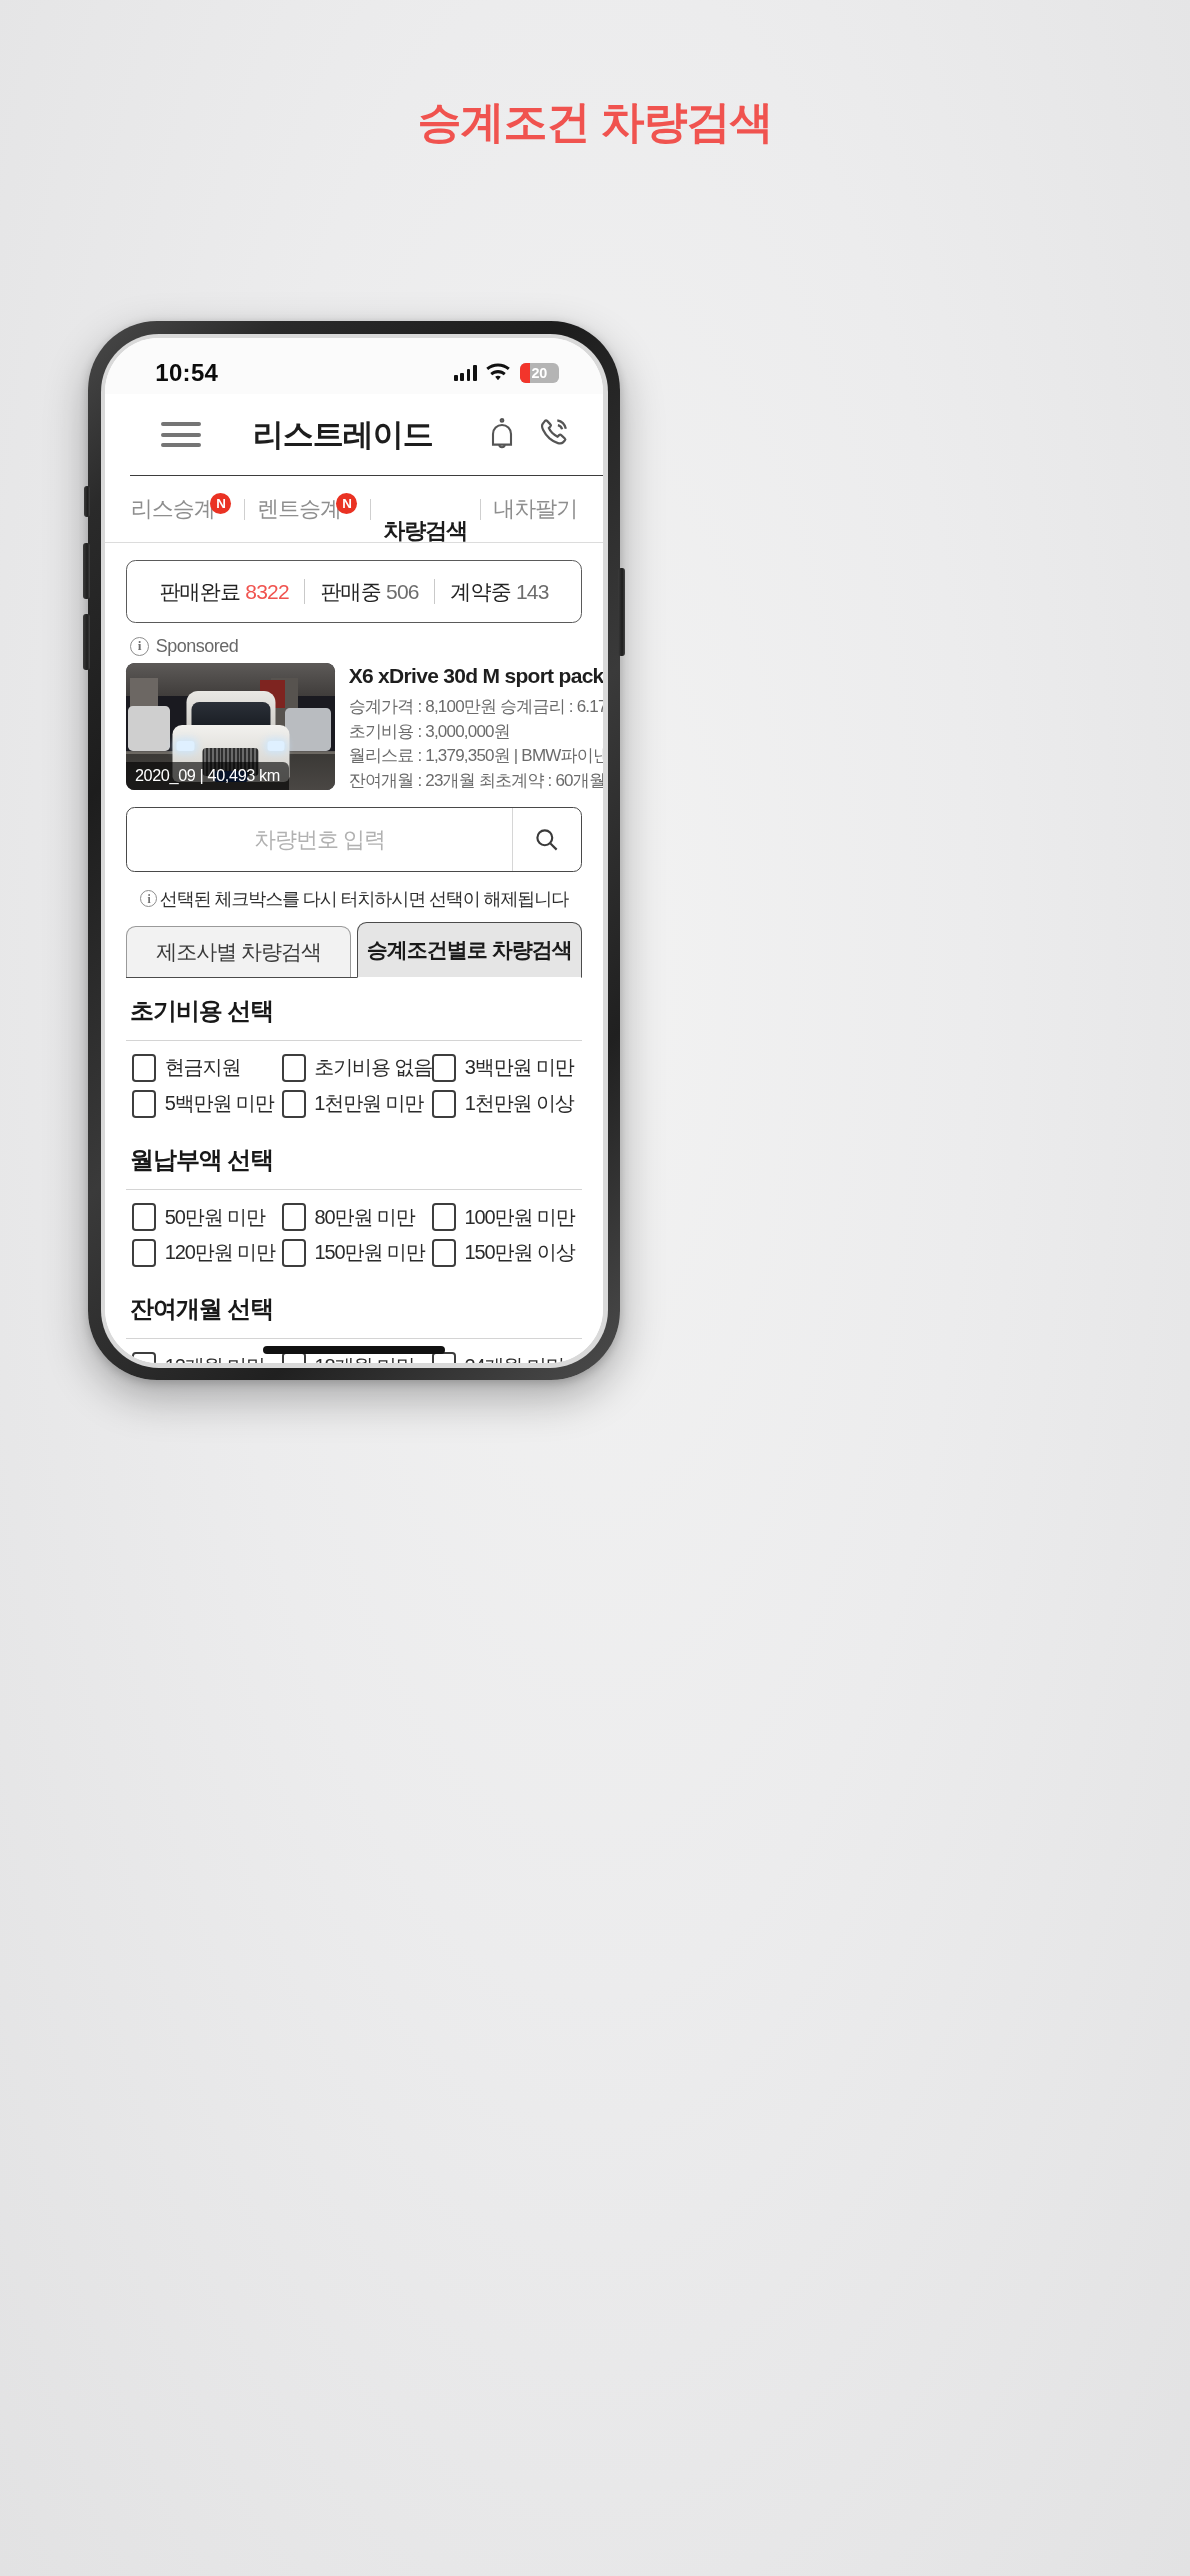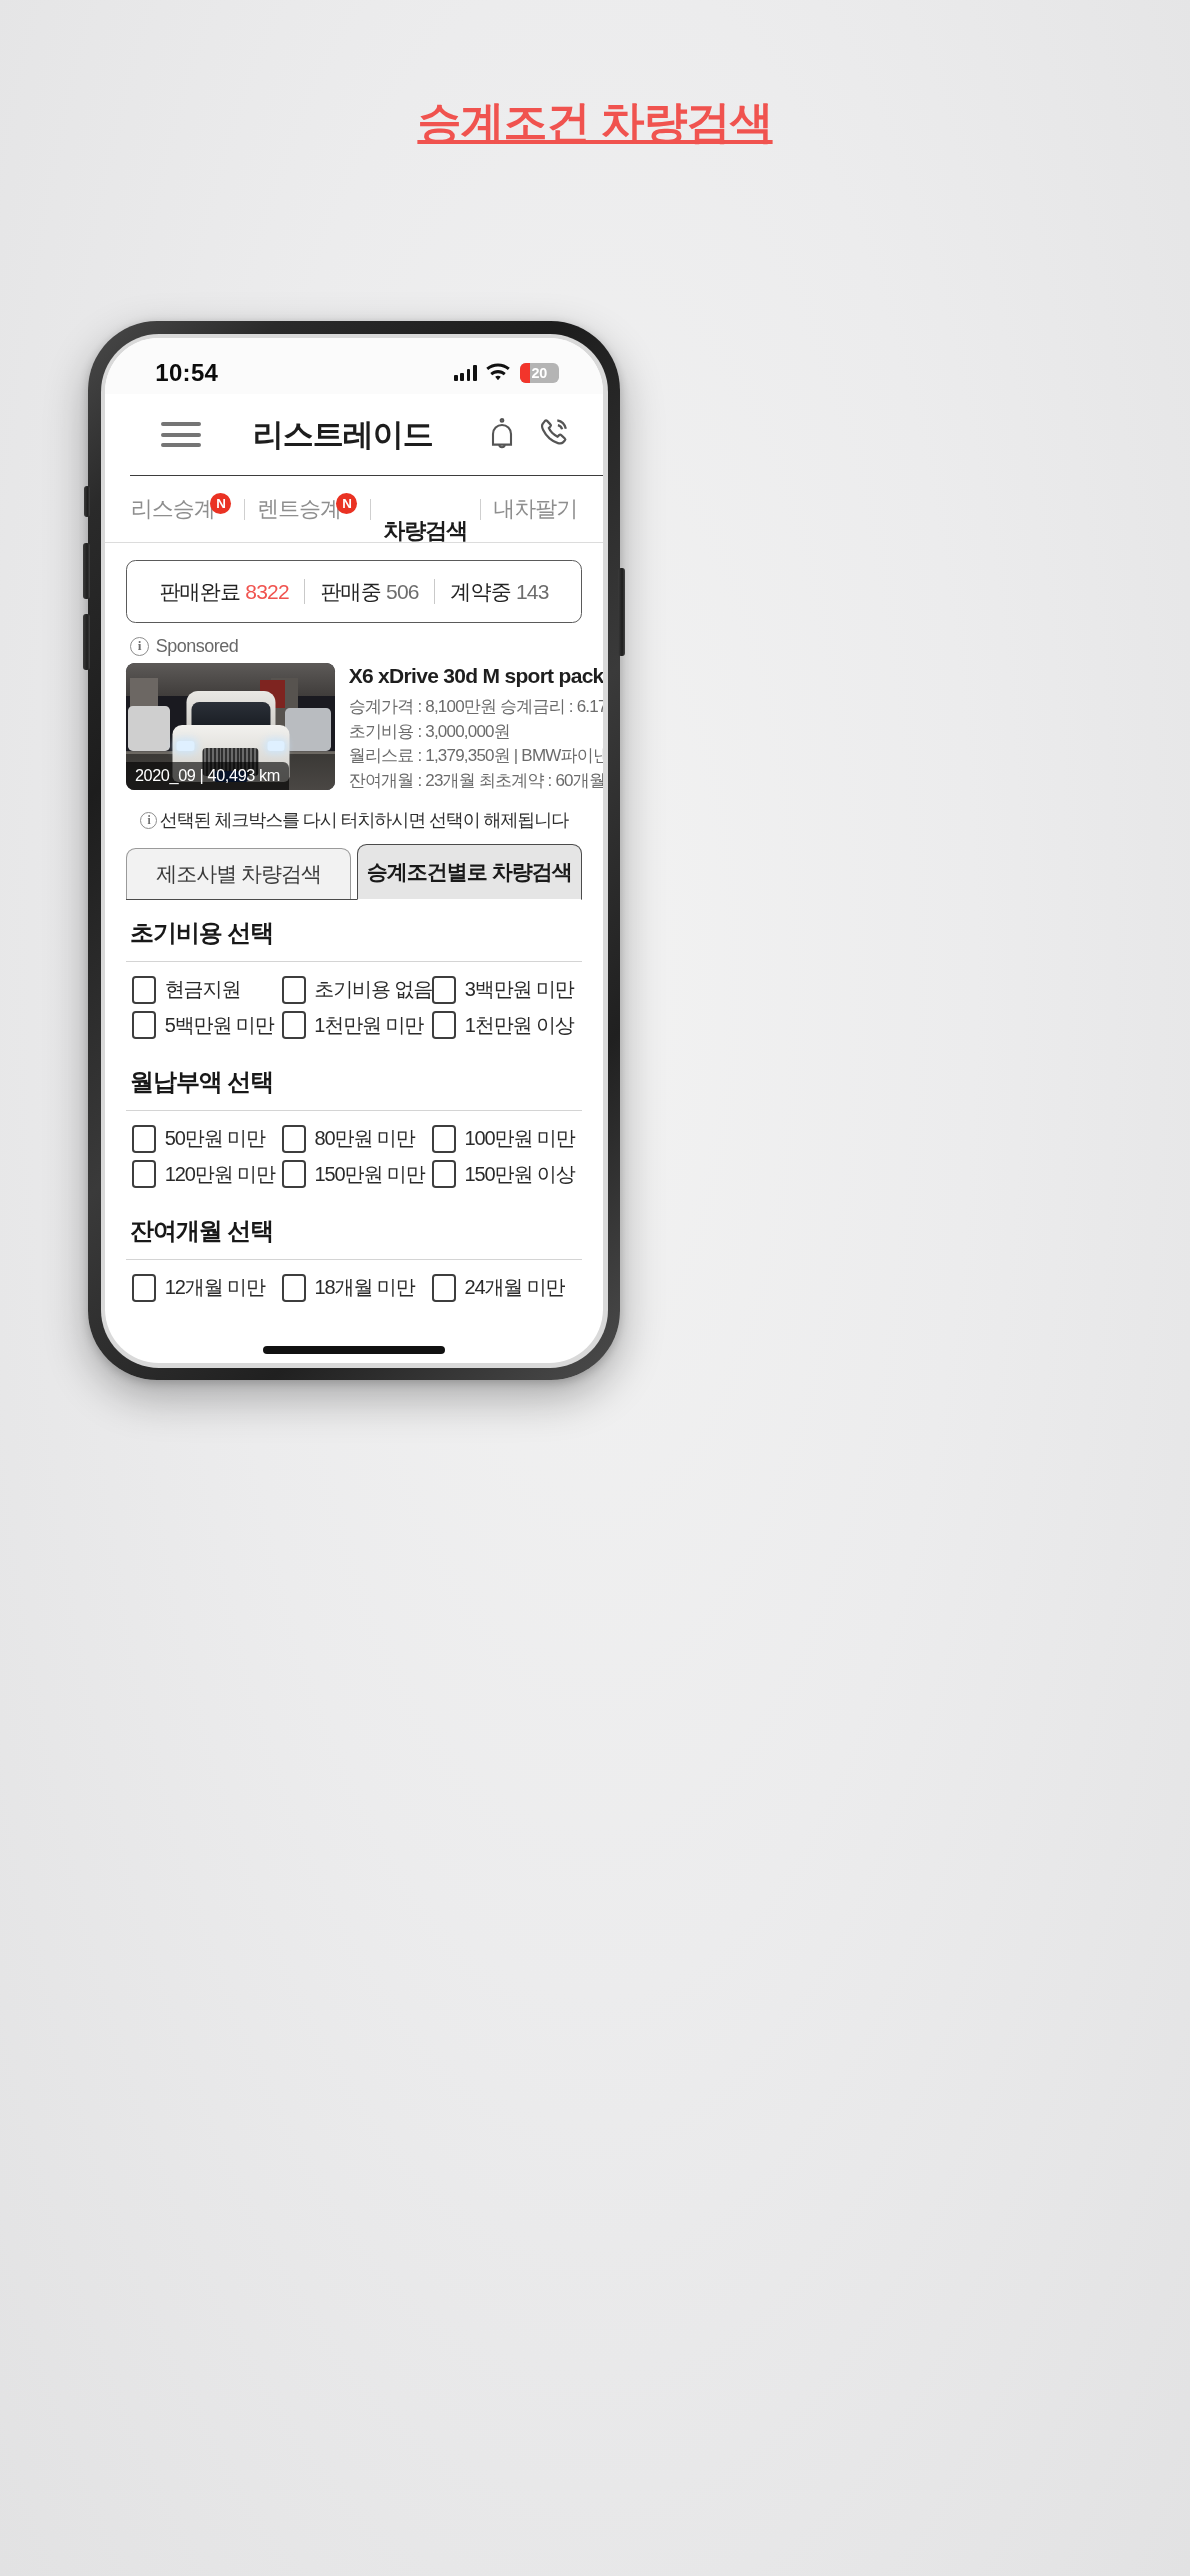--- a/index.html
+++ b/index.html
@@ -18,21 +18,20 @@
     position: absolute; top: 0; left: 0; right: 0;
     text-align: center;
     padding-top: 96px;
   }
   .promo-title {
     font-size: 44px;
     font-weight: 700;
     color: #f0534f;
     letter-spacing: -1px;
     line-height: 1.2;
-    text-decoration: underline;
   }
   .promo-sub {
     margin-top: 63px;
     font-size: 33px;
     font-weight: 700;
     color: #1c1c1c;
     letter-spacing: -1.1px;
     line-height: 1.55;
   }
   .promo-sub .hl { color: #f0534f; }
@@ -481,20 +480,29 @@
           </div>
           <div class="ad-info">
             <div class="ad-title">X6 xDrive 30d M sport package</div>
             <div class="ad-line">승계가격 : 8,100만원 승계금리 : 6.17%</div>
             <div class="ad-line">초기비용 : 3,000,000원</div>
             <div class="ad-line">월리스료 : 1,379,350원 | BMW파이낸스</div>
             <div class="ad-line">잔여개월 : 23개월 최초계약 : 60개월</div>
           </div>
         </div>
 
+        <div class="searchbox">
+          <input type="text" placeholder="차량번호 입력" style="">
+          <div class="search-btn">
+            <svg viewBox="0 0 24 24" fill="none" stroke="#3a3a3a" stroke-width="1.9">
+              <circle cx="10.5" cy="10.5" r="6.6"></circle>
+                <path d="M15.5 15.5L21 21"></path>
+            </svg>
+          </div>
+        </div>
 
         <div class="hint">
           <span class="i-circle" style="width:17px;height:17px;font-size:11.5px">i</span>
           <span>선택된 체크박스를 다시 터치하시면 선택이 해제됩니다</span>
         </div>
 
         <div class="subtabs">
           <div class="subtab inactive">
             <span>제조사별 차량검색</span>
           </div>

